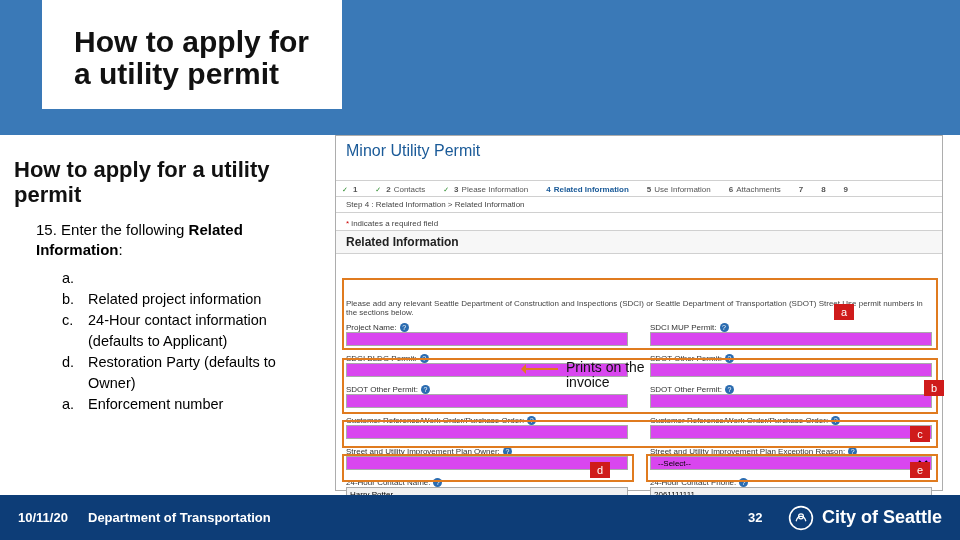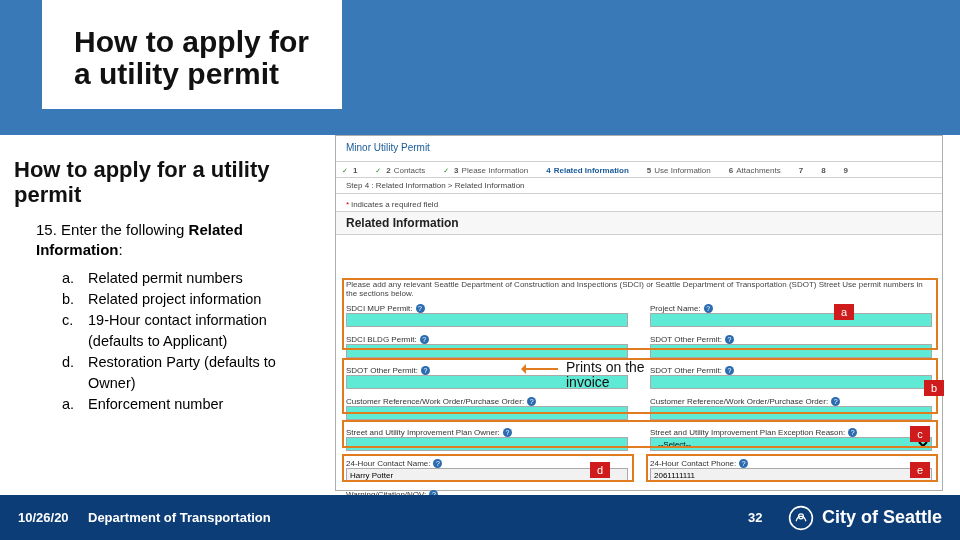--- a/index.html
+++ b/index.html
@@ -69,24 +69,24 @@
   
   .panel {
     border: 1px solid #adadad;
     background: #fff;
     margin-top: 0;
     width: 608px;
     height: 356px;
     position: relative;
   }
   .panel h3 {
-    font-size: 10px;
+    font-size: 16px;
     font-weight: 400;
     color: #1a5a98;
-    padding: 6px 10px 8px;
+    padding: 6px 10px 20px;
     border-bottom: 1px solid #d0d0d0;
   }
   .wizard {
     display: flex;
     font-size: 8px;
     color: #555;
     border-bottom: 1px solid #d0d0d0;
     padding: 4px 6px 2px;
     gap: 18px;
   }
@@ -107,21 +107,21 @@
   .row { display:flex; gap:22px; margin-bottom:4px; }
   .col { flex:1; }
   .field { margin-bottom:4px; }
   .field .flabel { font-size:8px; color:#333; display:flex; align-items:center; gap:3px; }
   .field .flabel .q {
     display:inline-flex; width:9px; height:9px; border-radius:50%;
     background:#2b6cb0; color:#fff; font-size:7px; align-items:center; justify-content:center;
   }
   .field input, .field select {
     width: 100%; height: 14px; font-size:8px;
-    border:1px solid #aaa; background:#5eead4; padding:0 3px;
+    border:1px solid #aaa; background:#d946ef; padding:0 3px;
   }
   .field .ro { background:#f1f1f1; }
 
   
   .hlbox { position:absolute; border:2px solid #e07b1f; }
   .tag {
     position:absolute; width:20px; height:16px; background:#cf1b1b; color:#fff;
     font-size:11px; display:flex; align-items:center; justify-content:center;
   }
 
@@ -161,29 +161,28 @@
 <div class="main">
   <div class="left">
     <h2>How to apply for a utility permit</h2>
     <p class="step">
       <span>15.</span>
       <span>Enter the following </span><b>Related Information</b><span>:</span>
     </p>
     <ol class="sub">
       <li>
           <span class="lbl">a.</span>
-          <span>Related permit numbers</span>
         </li>
       <li>
           <span class="lbl">b.</span>
           <span>Related project information</span>
         </li>
       <li>
           <span class="lbl">c.</span>
-          <span>19-Hour contact information (defaults to Applicant)</span>
+          <span>24-Hour contact information (defaults to Applicant)</span>
         </li>
       <li>
           <span class="lbl">d.</span>
           <span>Restoration Party (defaults to Owner)</span>
         </li>
       <li>
           <span class="lbl">a.</span>
           <span>Enforcement number</span>
         </li>
     </ol>
@@ -228,27 +227,27 @@
       </div>
       <div class="breadcrumb">Step 4 : Related Information &gt; Related Information</div>
       <div class="req"><span class="ast">*</span> <span>indicates a required field</span></div>
       <div class="section-head">Related Information</div>
       <div class="formbody">
         <div class="hint">Please add any relevant Seattle Department of Construction and Inspections (SDCI) or Seattle Department of Transportation (SDOT) Street Use permit numbers in the sections below.</div>
 
         <div class="row">
           <div class="col">
             <div class="field"><div class="flabel">
+                  <span>Project Name:</span>
+                  <span class="q">?</span>
+                </div><input style=""></div>
+          </div>
+          <div class="col">
+            <div class="field"><div class="flabel">
                   <span>SDCI MUP Permit:</span>
-                  <span class="q">?</span>
-                </div><input style=""></div>
-          </div>
-          <div class="col">
-            <div class="field"><div class="flabel">
-                  <span>Project Name:</span>
                   <span class="q">?</span>
                 </div><input style=""></div>
           </div>
         </div>
 
         <div class="row">
           <div class="col">
               <div class="field"><div class="flabel">
                   <span>SDCI BLDG Permit:</span>
                   <span class="q">?</span>
@@ -341,21 +340,21 @@
       <div class="tag" style="left:254px; top:326px;">d</div>
       <div class="tag" style="left:574px; top:326px;">e</div>
 
       <div class="arrow" style="left:186px; top:232px;"></div>
       <div class="annot" style="left:230px; top:224px; width:90px;">Prints on the invoice</div>
     </div>
   </div>
 </div>
 
 <div class="footer">
-  <div class="f1">10/26/20</div>
+  <div class="f1">10/11/20</div>
   <div class="f2">Department of Transportation</div>
   <div class="f3">32</div>
   <div class="logo">
     <svg viewBox="0 0 32 32">
       <circle cx="16" cy="16" r="14" fill="none" stroke="#fff" stroke-width="2"></circle>
       <path d="M10 20 C12 12,20 12,22 20" fill="none" stroke="#fff" stroke-width="1.5"></path>
       <circle cx="16" cy="14" r="3" fill="none" stroke="#fff" stroke-width="1.5"></circle>
     </svg>
     <span>City of Seattle</span>
   </div>

